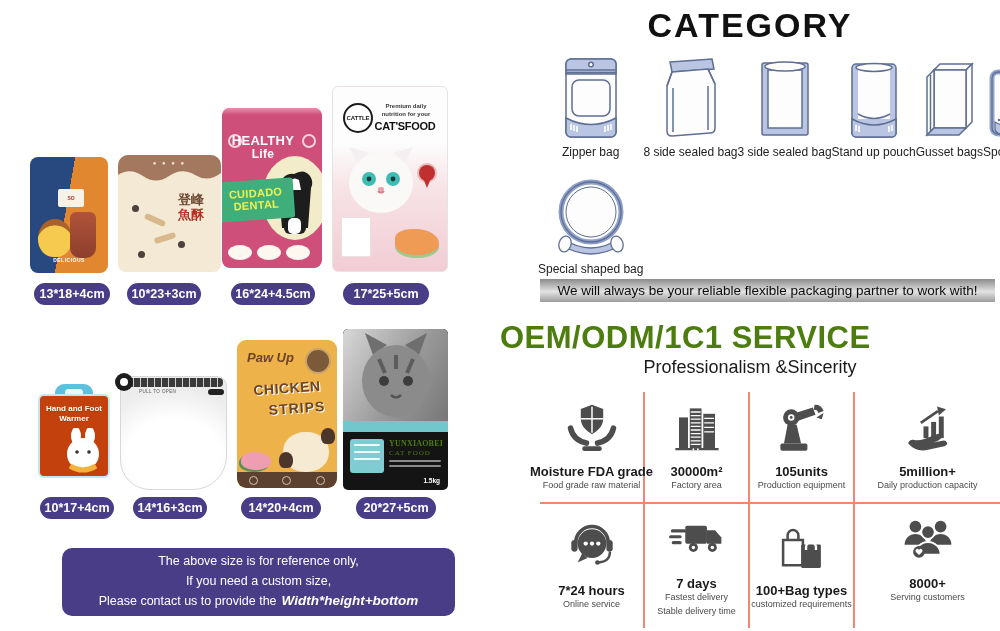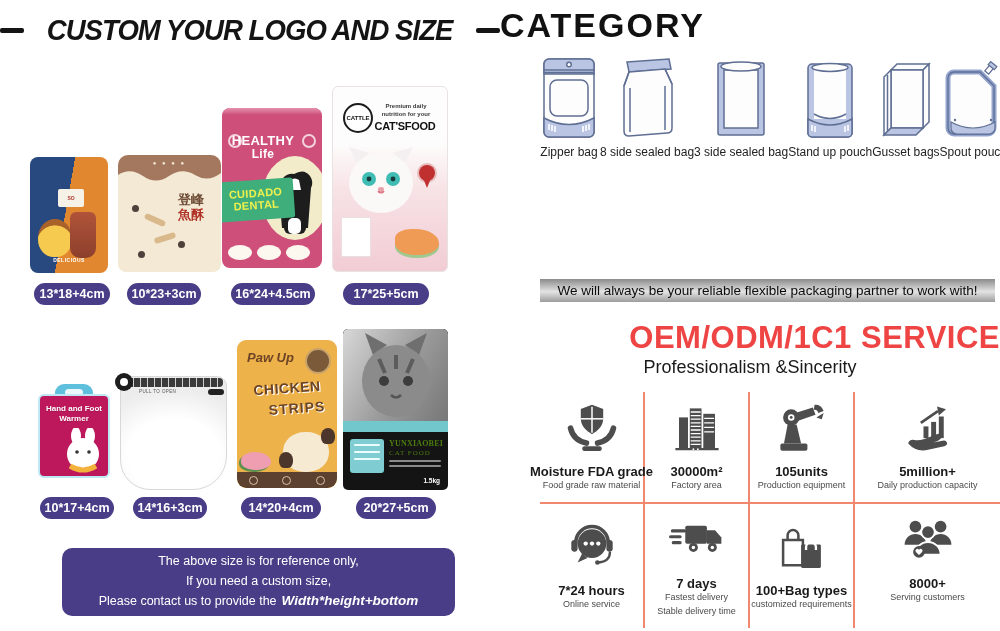--- a/index.html
+++ b/index.html
@@ -44,21 +44,21 @@
   #bagD .tag { position:absolute; right:8px; top:16px; width:66px; text-align:center; font-size:6px; font-weight:bold; color:#3a3a3a; line-height:1.25; }
   #bagD .cf { position:absolute; right:4px; top:33px; width:76px; text-align:center; font-size:11px; font-weight:800; color:#111; letter-spacing:-.3px; }
   #bagD .rosette { position:absolute; right:12px; top:78px; width:16px; height:16px; background:#c03030; border-radius:50%; box-shadow:0 0 0 2px #e7bcbc; }
   #bagD .rosette:after { content:""; position:absolute; left:4px; top:13px; width:8px; height:10px; background:#c03030; clip-path:polygon(0 0,100% 0,50% 100%); }
   #bagD .salmon { position:absolute; right:8px; bottom:16px; width:44px; height:26px; background:#ef9a55; border-radius:40% 60% 50% 50%; box-shadow:0 3px 0 #9fc98f; }
   #bagD .panel { position:absolute; left:8px; bottom:14px; width:30px; height:40px; background:#fff; border-radius:2px; border:1px solid #eadfe0; }
   
   #bagE { left:38px; top:384px; width:72px; height:94px; overflow:visible; }
   #bagE .handle { position:absolute; left:17px; top:0; width:38px; height:18px; background:#5fc0dd; border-radius:9px 9px 0 0; }
   #bagE .handle:after { content:""; position:absolute; left:10px; top:5px; width:18px; height:7px; background:#eaf7fb; border-radius:4px; }
-  #bagE .body { position:absolute; left:0; top:10px; width:72px; height:84px; background:#be185d; border-radius:6px; border:2px solid #bde8f4; }
+  #bagE .body { position:absolute; left:0; top:10px; width:72px; height:84px; background:#c2410c; border-radius:6px; border:2px solid #bde8f4; }
   #bagE .t { position:absolute; left:0; top:8px; width:100%; text-align:center; color:#fff; font-weight:800; font-size:8px; line-height:1.2; text-shadow:0 1px 0 rgba(0,0,0,.15); }
   #bagE .bunny { position:absolute; right:4px; bottom:2px; }
   
   #bagF { left:117px; top:370px; width:113px; height:120px; overflow:visible; }
   #bagF .body { position:absolute; left:3px; top:6px; width:107px; height:114px; background:
       radial-gradient(80% 60% at 50% 70%, #ffffff 55%, #ececec 100%);
       border:1px solid #d8d8d8; border-radius:10px 10px 34px 30px; }
   #bagF .zip { position:absolute; left:10px; top:8px; width:96px; height:9px; background:#3a3a3a; border-radius:4px;
       background-image:repeating-linear-gradient(90deg,#3a3a3a 0 6px,#cfcfcf 6px 7px); }
   #bagF .slider { position:absolute; left:-2px; top:3px; width:18px; height:18px; border-radius:50%; background:#1d1d1d; }
@@ -88,53 +88,48 @@
   #bagH .bt i { display:block; height:2px; background:#8a8a8a; margin-top:3px; border-radius:1px; }
   #bagH .kg { position:absolute; right:8px; bottom:6px; color:#fff; font-size:6.5px; font-weight:bold; }
 
   .pill { position:absolute; height:22px; background:#4a3d87; border-radius:12px; color:#fff; font-weight:bold; font-size:12.5px; display:flex; align-items:center; justify-content:center; }
 
   .note-box { position:absolute; left:62px; top:548px; width:393px; height:68px; background:#4a3d87; border-radius:10px; color:#fff; display:flex; flex-direction:column; align-items:center; justify-content:center; font-size:12.5px; line-height:1.55; }
   .note-box .em { font-weight:800; font-style:italic; margin-left:5px; font-size:13.5px; }
 
   
   #right { position:absolute; left:500px; top:0; width:500px; height:631px; }
-  .cat-title { position:absolute; top:6px; left:0; width:500px; text-align:left; font-size:34px; font-weight:800; letter-spacing:2px; color:#111; }
+  .cat-title { position:absolute; top:6px; left:0; width:500px; text-align:center; font-size:34px; font-weight:800; letter-spacing:2px; color:#111; }
   .cat-grid { position:absolute; top:56px; left:38px; width:424px; display:grid; grid-template-columns:repeat(6,1fr); row-gap:14px; }
   .cat-cell { display:flex; flex-direction:column; align-items:center; }
   .cat-icon { height:84px; display:flex; align-items:flex-end; justify-content:center; }
   .cat-label { margin-top:5px; font-size:12px; color:#222; white-space:nowrap; }
 
   .banner { position:absolute; top:279px; left:40px; width:455px; height:23px; background:linear-gradient(180deg,#8b8b8b 0%,#e3e3e3 55%,#9c9c9c 100%); display:flex; align-items:center; justify-content:center; font-size:13.5px; color:#0c0c0c; }
 
-  .svc-title { position:absolute; top:320px; left:0; width:500px; text-align:right; font-size:31px; font-weight:800; color:#ef4444; letter-spacing:.5px; }
+  .svc-title { position:absolute; top:320px; left:0; width:500px; text-align:left; font-size:31px; font-weight:800; color:#4d7c0f; letter-spacing:.5px; }
   .svc-sub { position:absolute; top:357px; left:0; width:500px; text-align:center; font-size:18px; color:#1a1a1a; }
 
   .stats { position:absolute; top:392px; left:40px; width:460px; display:grid; grid-template-columns:105px 105px 105px 145px; }
   .stat-cell { padding:10px 2px 12px; display:flex; flex-direction:column; align-items:center; text-align:center; }
   .stat-cell.bR { border-right:2px solid #f0876e;justify-content:center; }
   .stat-cell.bB { border-bottom:2px solid #f0876e; }
   .stat-icon { height:56px; display:flex; align-items:center; justify-content:center; }
   .stat-value { margin-top:6px; font-size:13px; font-weight:800; color:#1a1a1a; white-space:nowrap; }
   .stat-desc { margin-top:1px; font-size:9px; color:#4a4a4a; white-space:nowrap; }
   .stat-desc + .stat-desc { margin-top:4px; }
 
   svg { display:block; }
 </style>
 </head>
 <body>
 
 <div id="page">
 
   <div id="left">
-    <div class="title-row">
-      <div class="title-dash"></div>
-      <div class="main-title">CUSTOM YOUR LOGO AND SIZE</div>
-      <div class="title-dash"></div>
-    </div>
 
     <div class="bag" id="bagA">
       <div class="lbl">SO</div>
       <div class="nut"></div>
       <div class="cap"></div>
       <div class="cap2">DELICIOUS</div>
     </div>
 
     <div class="bag" id="bagB">
       <svg class="band" viewBox="0 0 103 30" preserveAspectRatio="none">
@@ -376,20 +371,33 @@
             <path d="M13,12 h26 l14,14 v42 a6,6 0 0 1 -6,6 h-34 a6,6 0 0 1 -6,-6 v-50 a6,6 0 0 1 6,-6 z" fill="#fdfdfd" stroke="#93a5cf" stroke-width="5"></path>
             <path d="M13,12 h26 l14,14 v42 a6,6 0 0 1 -6,6 h-34 a6,6 0 0 1 -6,-6 v-50 a6,6 0 0 1 6,-6 z" fill="none" stroke="#5f6e93" stroke-width="1.3"></path>
             <path d="M10,62 q22,12 44,0 v6 a6,6 0 0 1 -6,6 h-32 a6,6 0 0 1 -6,-6 z" fill="#b9c5e3" stroke="#5f6e93" stroke-width="1.2"></path>
             <circle cx="14" cy="60" r="1.2" fill="#5f6e93"></circle>
               <circle cx="50" cy="60" r="1.2" fill="#5f6e93"></circle>
           </svg>
         </div>
         <div class="cat-label">Spout pouch</div>
       </div>
 
+      <div class="cat-cell">
+        <div class="cat-icon">
+          <svg width="76" height="80" viewBox="0 0 76 80" fill="none">
+            <circle cx="38" cy="35" r="30" fill="#fdfdfd" stroke="#8ea0ca" stroke-width="5"></circle>
+            <circle cx="38" cy="35" r="30" fill="none" stroke="#5f6e93" stroke-width="1.3"></circle>
+            <circle cx="38" cy="35" r="25" fill="none" stroke="#5f6e93" stroke-width="1"></circle>
+            <path d="M10,62 q28,18 56,0 l2,6 q-30,18 -60,0 z" fill="#b9c5e3" stroke="#5f6e93" stroke-width="1.3"></path>
+            <ellipse cx="12" cy="67" rx="6" ry="8" fill="#fdfdfd" stroke="#5f6e93" stroke-width="1.3" transform="rotate(18 12 67)"></ellipse>
+            <ellipse cx="64" cy="67" rx="6" ry="8" fill="#fdfdfd" stroke="#5f6e93" stroke-width="1.3" transform="rotate(-18 64 67)"></ellipse>
+          </svg>
+        </div>
+        <div class="cat-label">Special shaped bag</div>
+      </div>
 
     </div>
 
     <div class="banner">We will always be your reliable flexible packaging partner to work with!</div>
 
     <div class="svc-title">OEM/ODM/1C1 SERVICE</div>
     <div class="svc-sub">Professionalism &amp;Sincerity</div>
 
     <div class="stats">
 

